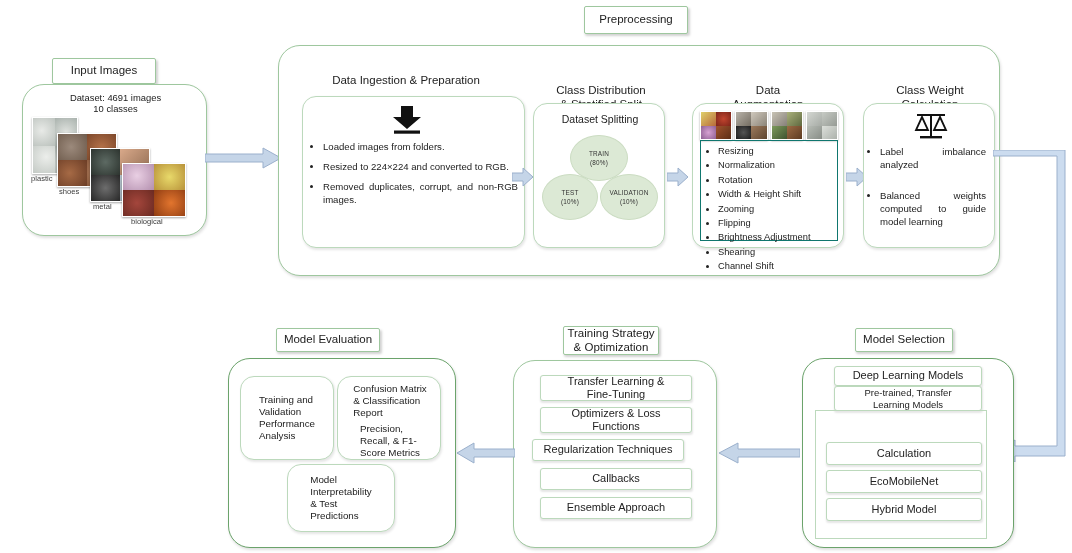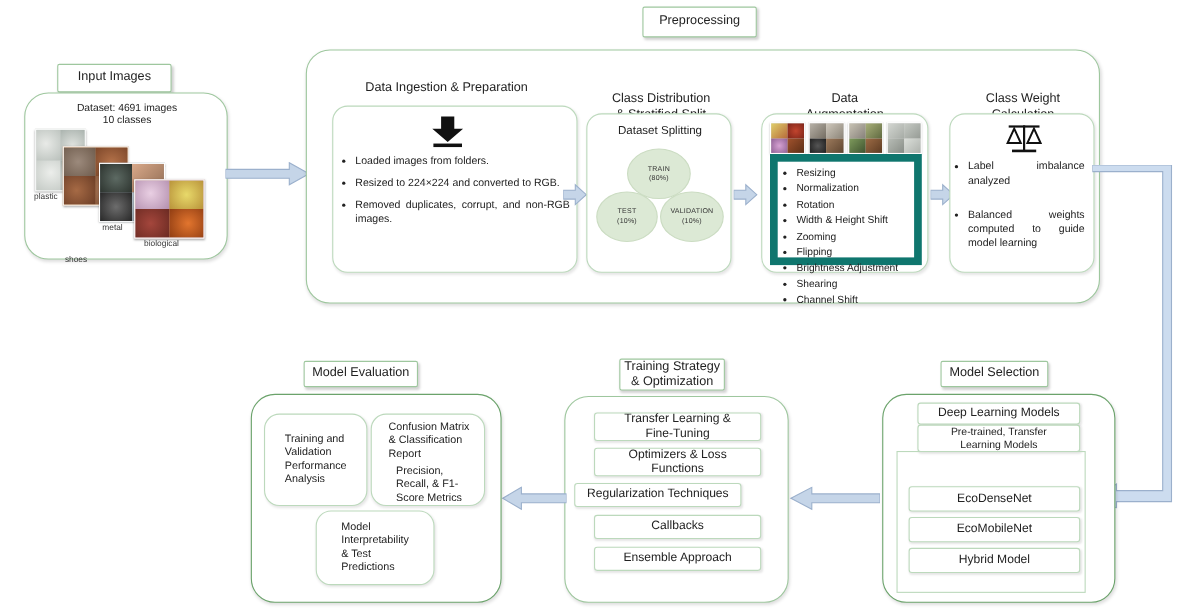--- a/index.html
+++ b/index.html
@@ -72,21 +72,21 @@
     <div class="mini" style="left:50%;top:50%;background:radial-gradient(circle at 40% 60%,#d6dad6,#9fa8a3);"></div>
   </div>
   <div class="cap" style="left:8px;top:89px;">plastic</div>
 
   <div class="thumbimg" style="left:34px;top:48px;width:58px;height:52px;background:#b98a62;">
     <div class="mini" style="left:0;top:0;background:radial-gradient(circle at 45% 50%,#9c8a7c,#6e5b4c);"></div>
     <div class="mini" style="left:50%;top:0;background:radial-gradient(circle at 50% 55%,#b5734a,#7d472a);"></div>
     <div class="mini" style="left:0;top:50%;background:radial-gradient(circle at 40% 50%,#a66a45,#6b3d26);"></div>
     <div class="mini" style="left:50%;top:50%;background:radial-gradient(circle at 55% 45%,#c49070,#8a5a3c);"></div>
   </div>
-  <div class="cap" style="left:36px;top:102px;margin-top:44px;">shoes</div>
+  <div class="cap" style="left:36px;top:102px;">shoes</div>
 
   <div class="thumbimg" style="left:67px;top:63px;width:58px;height:52px;background:#8e9aa3;">
     <div class="mini" style="left:0;top:0;background:radial-gradient(circle at 50% 50%,#5d6a63,#2c332e);"></div>
     <div class="mini" style="left:50%;top:0;background:linear-gradient(135deg,#d9a98a,#8f6b52);"></div>
     <div class="mini" style="left:0;top:50%;background:radial-gradient(circle at 50% 50%,#6d6d6d,#272727);"></div>
     <div class="mini" style="left:50%;top:50%;background:linear-gradient(135deg,#b9c6cf,#7d8b94);"></div>
   </div>
   <div class="cap" style="left:70px;top:117px;">metal</div>
 
   <div class="thumbimg" style="left:99px;top:78px;width:62px;height:52px;background:#c9a6a6;">
@@ -173,21 +173,21 @@
       <div class="mini" style="left:0;top:50%;background:linear-gradient(135deg,#7e9a5c,#3f5330);"></div>
       <div class="mini" style="left:50%;top:50%;background:linear-gradient(135deg,#9c6b45,#5d3b22);"></div>
     </div>
     <div class="thumbimg" style="position:relative;flex:1;height:27px;">
       <div class="mini" style="left:0;top:0;background:linear-gradient(135deg,#d4d7d2,#a6aba5);"></div>
       <div class="mini" style="left:50%;top:0;background:linear-gradient(135deg,#c6cac4,#969b95);"></div>
       <div class="mini" style="left:0;top:50%;background:linear-gradient(135deg,#b8bdb6,#888d87);"></div>
       <div class="mini" style="left:50%;top:50%;background:linear-gradient(135deg,#dcdfda,#adb2ac);"></div>
     </div>
   </div>
-  <div class="abs" style="left:7px;top:36px;width:138px;height:101px;border:7px solid #0f766e;">
+  <div class="abs" style="left:7px;top:36px;width:138px;height:101px;border:1px solid #0f766e;">
     <ul class="bullets tight" style="margin-top:4px;padding-left:17px;">
       <li>Resizing</li>
       <li>Normalization</li>
       <li>Rotation</li>
       <li>Width &amp; Height Shift</li>
       <li>Zooming</li>
       <li>Flipping</li>
       <li>Brightness Adjustment</li>
       <li>Shearing</li>
       <li>Channel Shift</li>
@@ -227,21 +227,21 @@
 <div class="abs group dark" style="left:802px;top:358px;width:212px;height:190px;">
   <div class="abs boxlabel" style="left:31px;top:7px;width:148px;height:20px;">
     <span>Deep Learning Models</span>
   </div>
   <div class="abs boxlabel" style="left:31px;top:27px;width:148px;height:25px;white-space:pre-line;font-size:9.5px;">
     <span>Pre-trained, Transfer
 Learning Models</span>
   </div>
   <div class="abs" style="left:12px;top:51px;width:172px;height:129px;border:1px solid #bcd9bc;"></div>
   <div class="abs boxlabel" style="left:23px;top:83px;width:156px;height:23px;">
-    <span>EcoDenseNet</span>
+    <span>Calculation</span>
   </div>
   <div class="abs boxlabel" style="left:23px;top:111px;width:156px;height:23px;align-items:center;">
     <span>EcoMobileNet</span>
   </div>
   <div class="abs boxlabel" style="left:23px;top:139px;width:156px;height:23px;">
     <span>Hybrid Model</span>
   </div>
 </div>
 
 <svg class="arw" style="left:716px;top:442px;" width="84" height="22" viewBox="0 0 84 22">
@@ -254,21 +254,21 @@
 </div>
 <div class="abs group" style="left:513px;top:360px;width:204px;height:188px;">
   <div class="abs boxlabel" style="left:26px;top:14px;width:152px;height:26px;white-space:pre-line;">
     <span>Transfer Learning &amp;
 Fine-Tuning</span>
   </div>
   <div class="abs boxlabel" style="left:26px;top:46px;width:152px;height:26px;white-space:pre-line;">
     <span>Optimizers &amp; Loss
 Functions</span>
   </div>
-  <div class="abs boxlabel" style="left:8px;top:78px;width:152px;height:22px;">
+  <div class="abs boxlabel" style="left:18px;top:78px;width:152px;height:22px;">
     <span>Regularization Techniques</span>
   </div>
   <div class="abs boxlabel" style="left:26px;top:107px;width:152px;height:22px;">
     <span>Callbacks</span>
   </div>
   <div class="abs boxlabel" style="left:26px;top:136px;width:152px;height:22px;">
     <span>Ensemble Approach</span>
   </div>
 </div>
 

